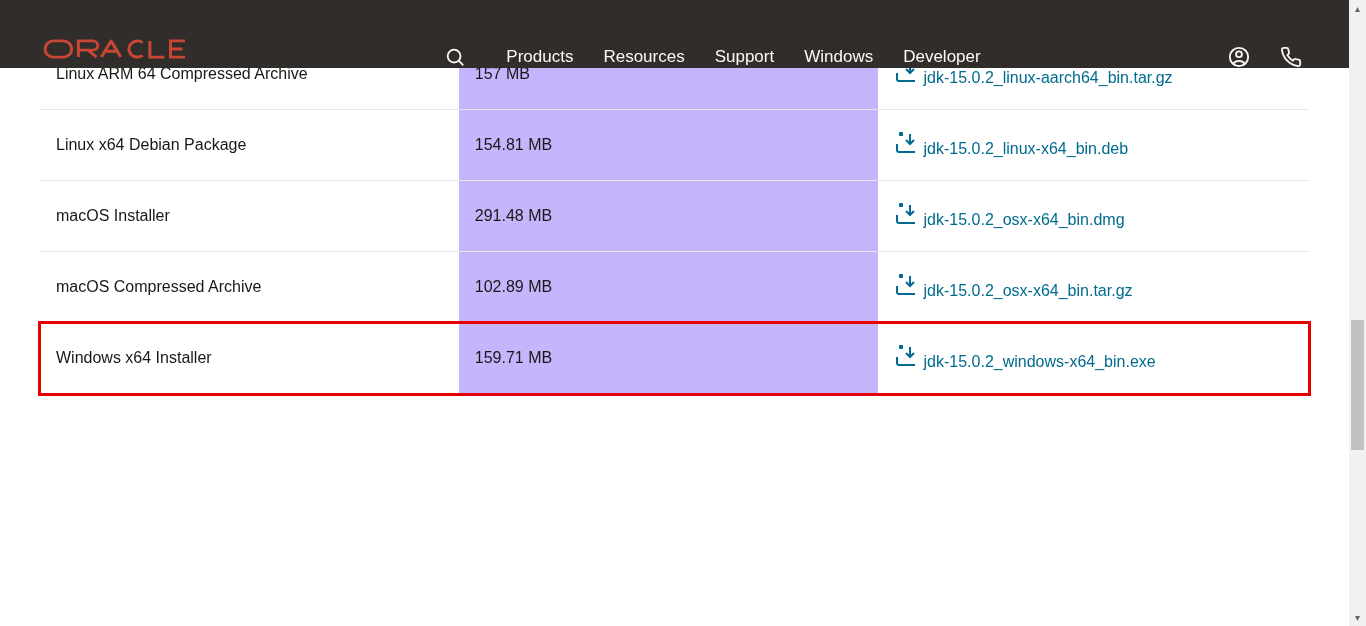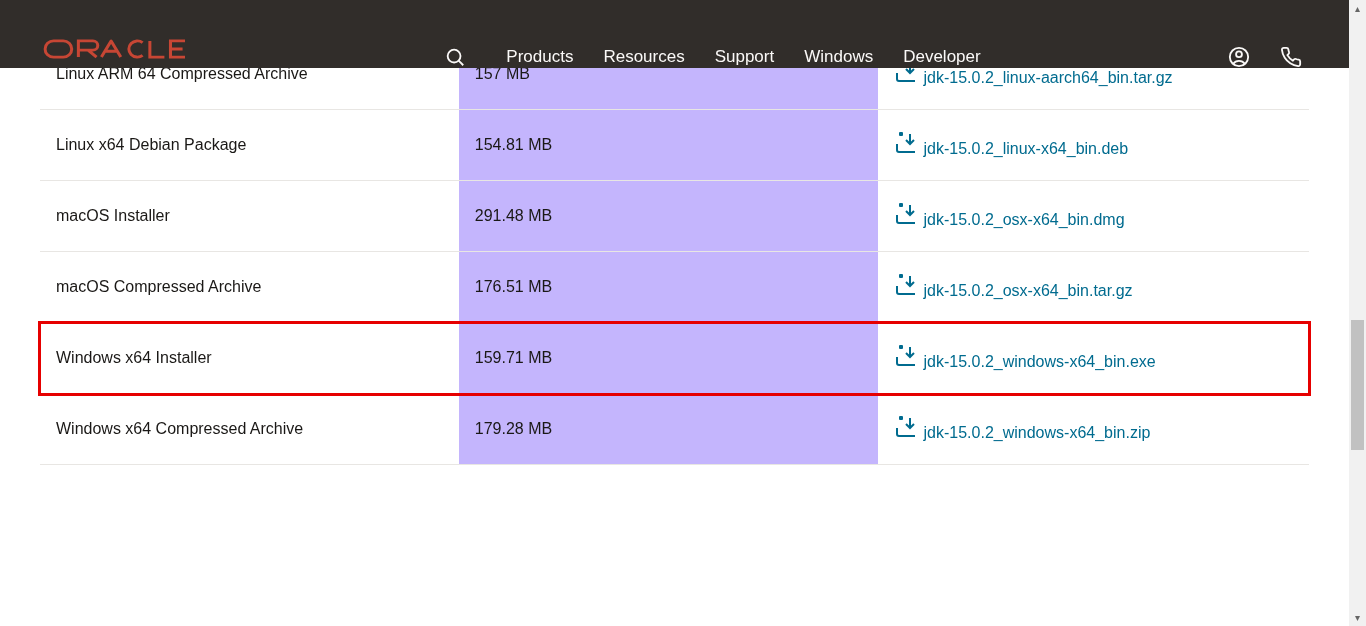--- a/index.html
+++ b/index.html
@@ -221,21 +221,21 @@
     <path d="M16 2 v10"></path>
                   <path d="M12 8 l4 4 l4 -4"></path>
     <path d="M3 12 v6 a2 2 0 0 0 2 2 h16"></path>
   </svg></span>
               <a class="dl-link">jdk-15.0.2_osx-x64_bin.dmg</a>
             </div>
           </td>
         </tr>
         <tr>
           <td class="col-name">macOS Compressed Archive</td>
-          <td class="col-size">176.51 MB</td>
+          <td class="col-size">102.89 MB</td>
           <td class="col-dl">
             <div class="dl-wrap">
               <span class="dl-icon">
   <svg width="26" height="22" viewBox="0 0 26 22" fill="none" stroke="currentColor" stroke-width="2">
     <rect x="5" y="0" width="4" height="4" rx="1" fill="currentColor" stroke="none"></rect>
     <path d="M16 2 v10"></path>
                   <path d="M12 8 l4 4 l4 -4"></path>
     <path d="M3 12 v6 a2 2 0 0 0 2 2 h16"></path>
   </svg></span>
               <a class="dl-link">jdk-15.0.2_osx-x64_bin.tar.gz</a>
@@ -251,31 +251,15 @@
   <svg width="26" height="22" viewBox="0 0 26 22" fill="none" stroke="currentColor" stroke-width="2">
     <rect x="5" y="0" width="4" height="4" rx="1" fill="currentColor" stroke="none"></rect>
     <path d="M16 2 v10"></path>
                   <path d="M12 8 l4 4 l4 -4"></path>
     <path d="M3 12 v6 a2 2 0 0 0 2 2 h16"></path>
   </svg></span>
               <a class="dl-link">jdk-15.0.2_windows-x64_bin.exe</a>
             </div>
           </td>
         </tr>
-        <tr>
-          <td class="col-name">Windows x64 Compressed Archive</td>
-          <td class="col-size">179.28 MB</td>
-          <td class="col-dl">
-            <div class="dl-wrap">
-              <span class="dl-icon">
-  <svg width="26" height="22" viewBox="0 0 26 22" fill="none" stroke="currentColor" stroke-width="2">
-    <rect x="5" y="0" width="4" height="4" rx="1" fill="currentColor" stroke="none"></rect>
-    <path d="M16 2 v10"></path>
-                  <path d="M12 8 l4 4 l4 -4"></path>
-    <path d="M3 12 v6 a2 2 0 0 0 2 2 h16"></path>
-  </svg></span>
-              <a class="dl-link">jdk-15.0.2_windows-x64_bin.zip</a>
-            </div>
-          </td>
-        </tr>
       </tbody>
   </table>
 </main>
 
 </body></html>

